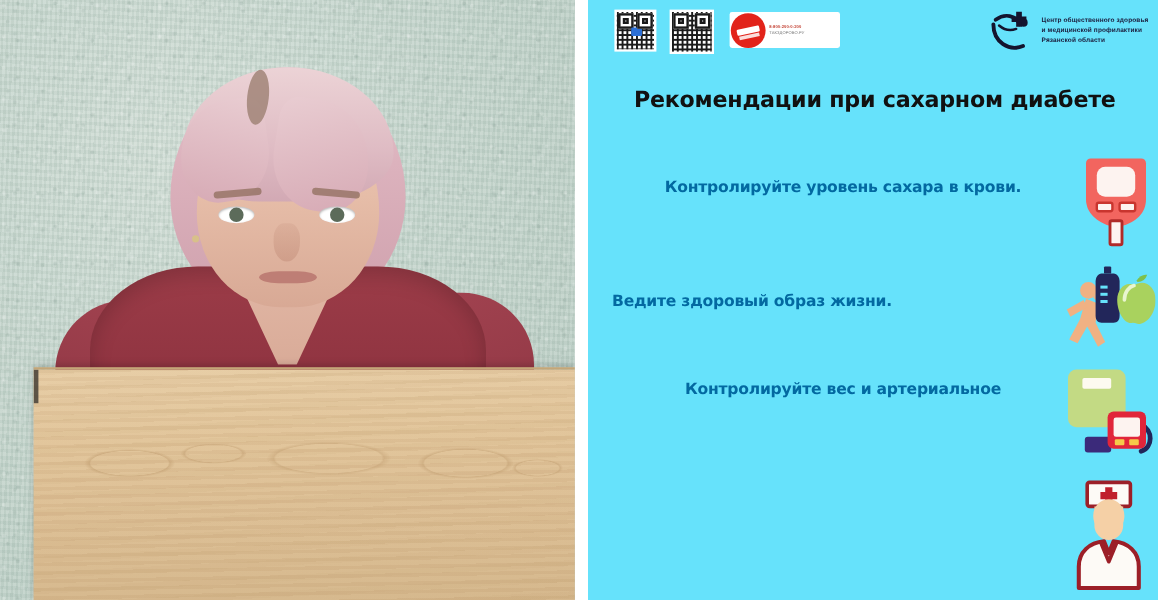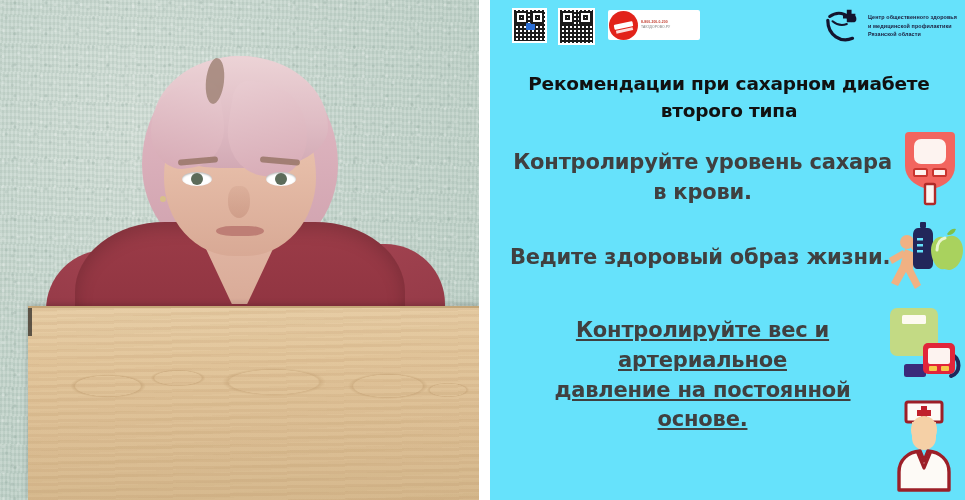--- a/index.html
+++ b/index.html
@@ -205,25 +205,25 @@
   .org-text { font-size:5.4px; line-height:1.62; color:#1a1a3a; font-weight:bold; letter-spacing:.1px; }
 
   .poster-title {
     position:absolute; left:24px; top:70px; width:430px;
     text-align:center; color:#111;
     font-family:"DejaVu Sans", sans-serif;
     font-weight:bold; font-size:18.5px; line-height:1.46;
     letter-spacing:-.2px;
   }
 
-  .rec { position:absolute; color:#404040; font-family:"DejaVu Sans", sans-serif;
-         font-weight:bold; font-size:21px; line-height:1.42; letter-spacing:-.2px; }
+  .rec { position:absolute; color:#0369a1; font-family:"DejaVu Sans", sans-serif;
+         font-weight:bold; font-size:13px; line-height:1.42; letter-spacing:-.2px; }
   .rec-1 { left:20px; top:148px; width:385px; text-align:center; }
   .rec-2 { left:20px; top:243px; width:385px; text-align:left; }
-  .rec-3 { left:20px; top:316px; width:385px; text-align:center;text-decoration:underline; }
+  .rec-3 { left:20px; top:316px; width:385px; text-align:center; }
   .rec-4 { left:20px; top:438px; width:385px; text-align:center; }
 
   .icon-slot { position:absolute; right:2px; }
   .icon-1 { top:128px; width:66px; height:78px; }
   .icon-2 { top:212px; width:76px; height:80px; }
   .icon-3 { top:302px; width:76px; height:82px; }
   .icon-4 { top:398px; width:78px; height:96px; }
   .icon-slot svg { display:block; width:100%; height:100%; }
 </style>
 </head>
@@ -298,21 +298,20 @@
         <div class="org-text">
           <div>Центр общественного здоровья</div>
           <div>и медицинской профилактики</div>
           <div>Рязанской области</div>
         </div>
       </div>
     </div>
 
     <div class="poster-title">
       <div>Рекомендации при сахарном диабете</div>
-      <div>второго типа</div>
     </div>
 
     <div class="rec rec-1">Контролируйте уровень сахара в крови.</div>
     <div class="icon-slot icon-1">
       <svg viewBox="0 0 66 78">
         <path d="M12 4 h42 a4 4 0 0 1 4 4 v30 c0 12 -9 19 -19 22 h-12 C18 57 8 50 8 38 V8 a4 4 0 0 1 4 -4 z" fill="#f2655f"></path>
         <rect x="17" y="11" width="32" height="25" rx="7" fill="#fdf3f0"></rect>
         <rect x="17" y="41" width="13" height="7" rx="1.6" fill="#fdf3f0" stroke="#c9352f" stroke-width="2"></rect>
         <rect x="36" y="41" width="13" height="7" rx="1.6" fill="#fdf3f0" stroke="#c9352f" stroke-width="2"></rect>
         <rect x="28" y="56" width="10" height="20" rx="1.5" fill="#fdf3f0" stroke="#b02a28" stroke-width="2.4"></rect>
@@ -336,21 +335,20 @@
           <rect x="30" y="38" width="6" height="2.5"></rect>
         </g>
         <path d="M60 22 q4 -6 9 -5 -2 6 -8 6 z" fill="#7ec04b"></path>
         <path d="M58 26 c8 -6 18 0 18 12 0 12 -8 20 -14 20 -2 0 -3 -1 -5 -1 -6 2 -13 -8 -13 -19 0 -10 8 -16 14 -12 z" fill="#a9d25e"></path>
         <path d="M50 38 c0 -7 4 -11 8 -12" stroke="#e9f5cf" stroke-width="3" fill="none" stroke-linecap="round"></path>
       </svg>
     </div>
 
     <div class="rec rec-3">
       <div>Контролируйте вес и артериальное</div>
-      <div>давление на постоянной основе.</div>
     </div>
     <div class="icon-slot icon-3">
       <svg viewBox="0 0 76 82">
         <rect x="3" y="6" width="48" height="48" rx="7" fill="#c3da84"></rect>
         <rect x="15" y="13" width="24" height="9" rx="1.5" fill="#fdfaf0"></rect>
         <path d="M64 74 c10 -3 10 -18 0 -22 l-14 -5" stroke="#22265a" stroke-width="4" fill="none" stroke-linecap="round"></path>
         <rect x="17" y="62" width="22" height="13" rx="2.5" fill="#3b2a7a"></rect>
         <rect x="36" y="41" width="32" height="31" rx="5" fill="#e1253a"></rect>
         <rect x="41" y="46" width="22" height="16" rx="2" fill="#fdf3f0"></rect>
         <rect x="42" y="64" width="8" height="5" rx="1" fill="#f6c94a"></rect>

